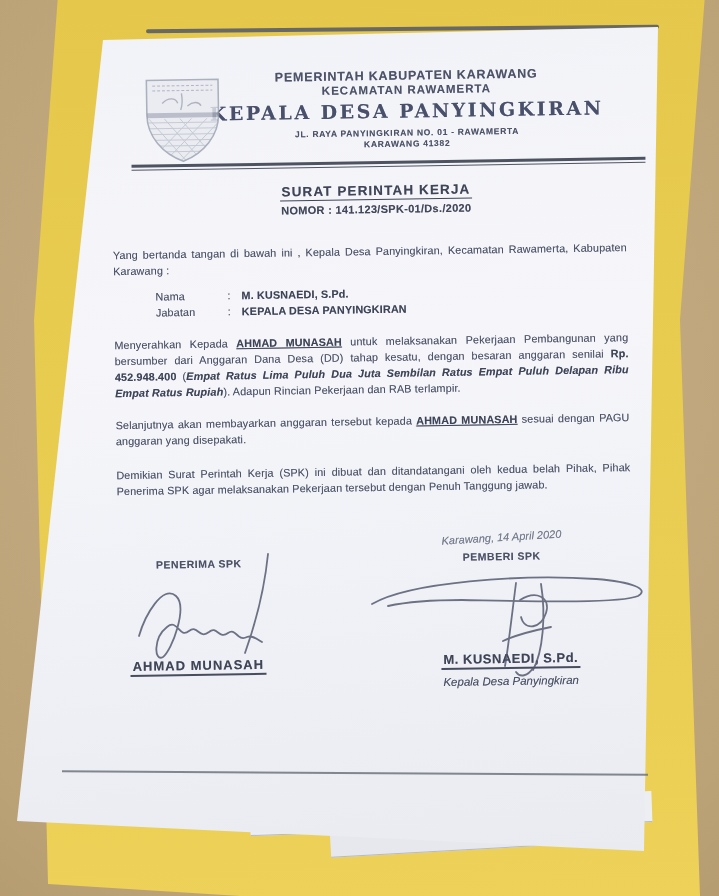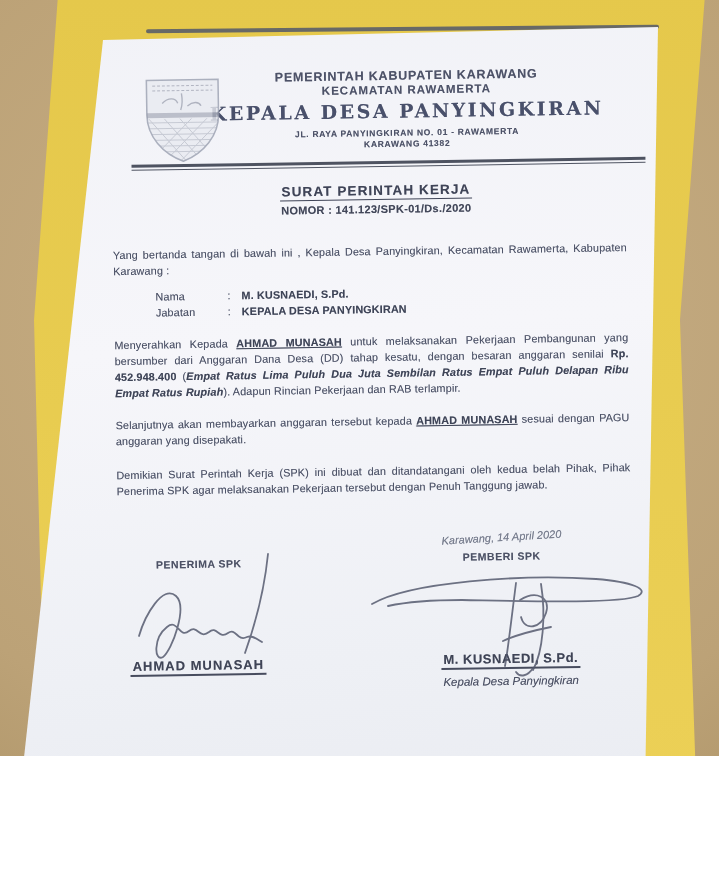--- a/index.html
+++ b/index.html
@@ -1,17 +1,17 @@
 <!DOCTYPE html>
 <html><head>
 <meta charset="utf-8">
 <style>
   html,body{margin:0;padding:0;}
   body{width:719px;height:896px;overflow:hidden;font-family:"Liberation Sans",sans-serif;}
-  .stage{position:relative;width:719px;height:756px;overflow:hidden;
+  .stage{position:relative;width:719px;height:896px;overflow:hidden;
     background:radial-gradient(130% 110% at 50% 42%, #c9b087 0%, #bca277 55%, #a08759 100%);}
   .folder{position:absolute;left:0;top:0;width:719px;height:896px;
     background:linear-gradient(178deg,#e5c84b 0%,#e8cc50 45%,#edd158 100%);
     clip-path:polygon(58px -5px,705px -5px,680px 320px,700px 896px,240px 896px,48px 884px,34px 320px);
     filter:drop-shadow(0 3px 6px rgba(90,75,40,.35));}
   .under-sheet{position:absolute;background:#eceef2;border-bottom:1px solid #b7bac2;}
   .u1{left:250px;top:798px;width:402px;height:30px;transform:rotate(-2deg);}
   .u2{left:330px;top:814px;width:312px;height:34px;transform:rotate(-3.2deg);background:#e6e8ed;}
   .stack-edge{position:absolute;left:146px;top:27px;width:513px;height:4px;background:#5a5e69;
     transform:rotate(-0.5deg);opacity:.9;border-radius:2px;}

